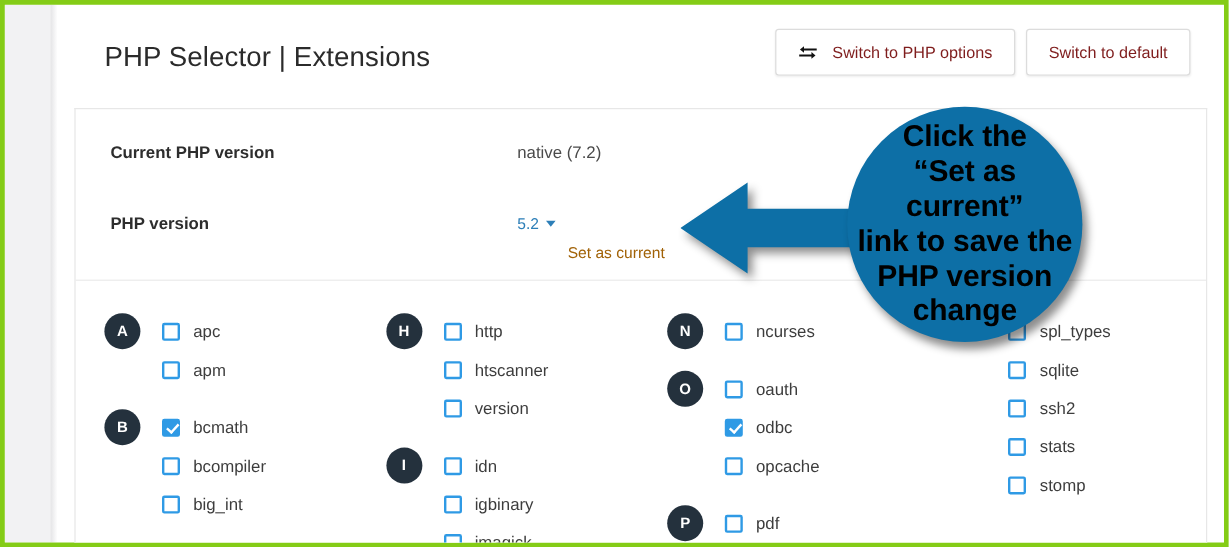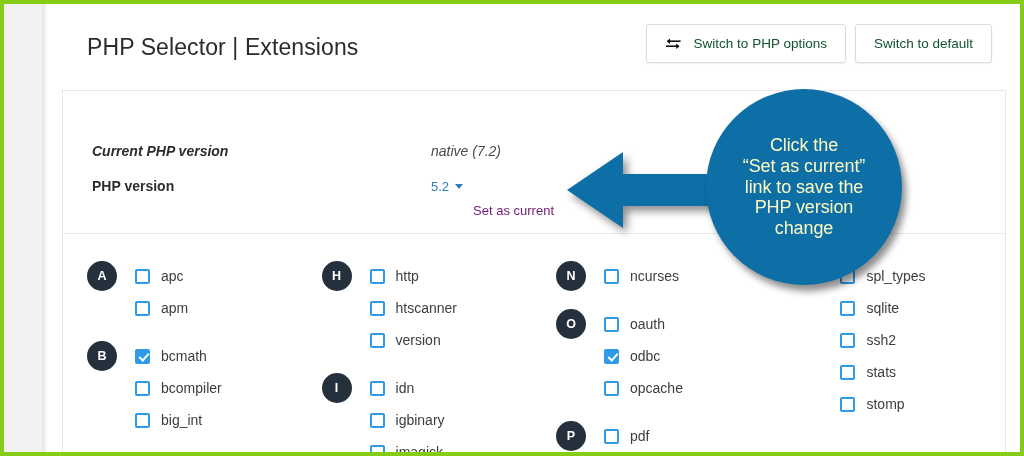--- a/index.html
+++ b/index.html
@@ -70,21 +70,21 @@
     display: inline-flex;
     align-items: center;
     gap: 12px;
     height: 39px;
     padding: 0 18px;
     background: #ffffff;
     border: 1px solid #dcdcdc;
     border-radius: 3px;
     box-shadow: 0 1px 2px rgba(0,0,0,.07);
     font-size: 13.5px;
-    color: #14532d;
+    color: #7f1d1d;
     white-space: nowrap;
     cursor: pointer;
     box-sizing: border-box;
   }
   .hdr-btn .ico {
     display: inline-flex;
     width: 17px; height: 12px;
     flex: none;
   }
   
@@ -104,21 +104,21 @@
     height: 142px;
     border-bottom: 1px solid #eaeaea;
   }
   .vrow {
     position: absolute;
     left: 0; right: 0;
     height: 24px;
     display: flex;
     align-items: center;
   }
-  .vrow.r1 { top: 48px; font-style: italic; }
+  .vrow.r1 { top: 24px; }
   .vrow.r2 { top: 83px; }
   .vlabel {
     position: absolute;
     left: 29px;
     font-size: 14px;
     font-weight: bold;
     color: #2d2d2d;
     white-space: nowrap;
   }
   .vvalue {
@@ -145,21 +145,21 @@
   .caret {
     width: 0; height: 0;
     border-left: 4.5px solid transparent;
     border-right: 4.5px solid transparent;
     border-top: 5px solid #2d7fb8;
     display: inline-block;
     margin-right: 4px;
     cursor: pointer;
   }
   .setcur {
-    color: #701a75;
+    color: #a16207;
     text-decoration: none;
     cursor: pointer;
     margin-top: 48px;
   }
   
   .ext-area {
     position: relative;
     padding: 26px 0 0 0;
   }
   .ext-grid {
@@ -250,24 +250,24 @@
     height: 196px;
     border-radius: 50%;
     background: #0d6fa6;
     box-shadow: 4px 6px 7px rgba(0,0,0,.45);
     display: flex;
     align-items: center;
     justify-content: center;
     text-align: center;
   }
   .callout-text {
-    color: #fef9c3;
-    font-size: 18px;
+    color: #000000;
+    font-size: 25px;
     line-height: 1.16;
-    font-weight: normal;
+    font-weight: bold;
     letter-spacing: -.1px;
     padding: 0 6px;
     white-space: pre-line;
   }
 </style>
 </head>
 <body>
 
 <div id="screen">
 

